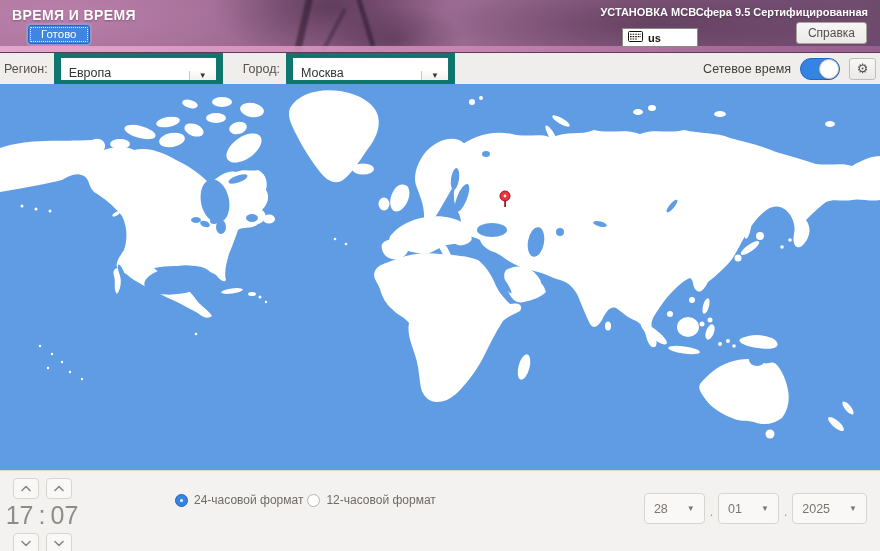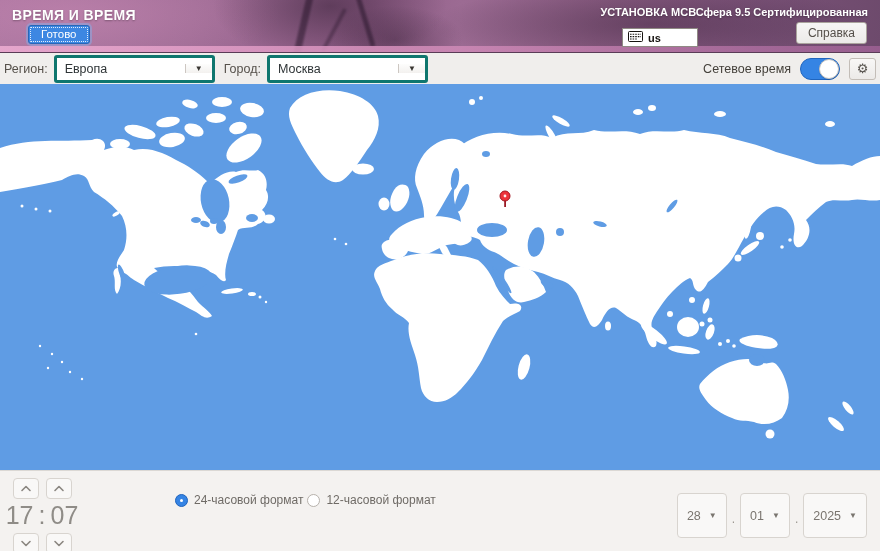--- a/index.html
+++ b/index.html
@@ -33,22 +33,22 @@
     border:1px solid #8f8a84;display:flex;align-items:center;gap:5px;padding:0 5px;
     font-size:11px;font-weight:bold;color:#16130f;cursor:pointer;}
   .btn-help{position:absolute;right:13px;top:22px;padding:3px 11px;font-size:12px;color:#55504a;
     background:linear-gradient(#f7f6f5,#eceae8);border:1px solid #aaa49d;border-radius:3px;
     cursor:pointer;font-family:inherit;text-align:right;}
 
   
   .tb{height:31px;background:#f0eeec;display:flex;align-items:center;padding:0 4px;
     font-size:12.5px;color:#44403a;}
   .tb-label{margin-right:6px;color:#55504a;}
-  .combo{display:inline-flex;align-items:center;height:22px;background:#fff;
-    border:3px solid #0f766e;border-radius:3px;overflow:hidden;cursor:pointer;}
+  .combo{display:inline-flex;align-items:flex-end;height:22px;background:#fff;
+    border:7px solid #0f766e;border-radius:3px;overflow:hidden;cursor:pointer;}
   .combo-entry{width:112px;display:flex;align-items:center;padding:0 8px;font-size:12.5px;color:#2e3436;}
   .combo-arrow{width:26px;display:flex;align-items:center;justify-content:center;
     border-left:1px solid #cdc7c2;background:linear-gradient(#fdfdfc,#f3f1ef);
     font-size:8px;color:#3a3733;}
   .tb-right{margin-left:auto;display:flex;align-items:center;gap:9px;}
   .switch{position:relative;width:40px;height:22px;border-radius:11px;background:#3584e4;
     border:1px solid #2065be;box-sizing:border-box;cursor:pointer;}
   .knob{position:absolute;right:0;top:0;width:20px;height:20px;border-radius:50%;background:#fff;
     border:1px solid #c9c4be;box-sizing:border-box;box-shadow:0 1px 1px rgba(0,0,0,.15);}
   .btn-gear{width:27px;height:22px;border-radius:3px;border:1px solid #c3bdb7;
@@ -68,22 +68,22 @@
     display:flex;align-items:center;justify-content:center;cursor:pointer;padding:0;}
   .time-line{display:flex;justify-content:center;align-items:center;gap:5px;
     font-size:25px;color:#8f8c87;margin:2px 0 3px;}
   .radios{position:absolute;left:175px;top:22px;display:flex;flex-direction:row;gap:4px;}
   .radio-row{display:flex;align-items:center;gap:6px;cursor:pointer;}
   .rdot{width:13px;height:13px;border-radius:50%;box-sizing:border-box;position:relative;}
   .rdot.on{background:#3584e4;border:1px solid #1f64bd;}
   .rdot.on::after{content:"";position:absolute;left:4px;top:4px;width:3px;height:3px;border-radius:50%;background:#fff;}
   .rdot.off{background:#fff;border:1px solid #b7b2ac;}
   .dates{position:absolute;right:13px;top:22px;display:flex;align-items:center;gap:4px;}
-  .date-btn{height:45px;padding:0 9px;border:1px solid #d8d4cf;border-radius:4px;background:#f9f8f7;
-    display:flex;align-items:center;gap:8px;font-size:12.5px;color:#7a756f;cursor:pointer;font-family:inherit;}
+  .date-btn{height:31px;padding:0 9px;border:1px solid #d8d4cf;border-radius:4px;background:#f9f8f7;
+    display:flex;align-items:center;gap:19px;font-size:12.5px;color:#7a756f;cursor:pointer;font-family:inherit;}
   .date-btn .da{font-size:8px;color:#7a756f;}
   .date-dot{color:#9a968f;font-size:12px;margin:6px 1px 0;}
 </style>
 </head>
 <body>
 
 <div class="screen">
 
   <header class="hdr">
     <div class="hdr-stroke s1"></div>
@@ -104,21 +104,21 @@
     </div>
     <button class="btn-help">Справка</button>
   </header>
 
   <div class="tb">
     <span class="tb-label">Регион:</span>
     <div class="combo">
       <span class="combo-entry">Европа</span>
       <span class="combo-arrow">▼</span>
     </div>
-    <span class="tb-label" style="margin-left:9px">Город:</span>
+    <span class="tb-label" style="margin-left:20px">Город:</span>
     <div class="combo">
       <span class="combo-entry">Москва</span>
       <span class="combo-arrow">▼</span>
     </div>
     <div class="tb-right">
       <span>Сетевое время</span>
       <div class="switch">
         <div class="knob"></div>
       </div>
       <button class="btn-gear">

